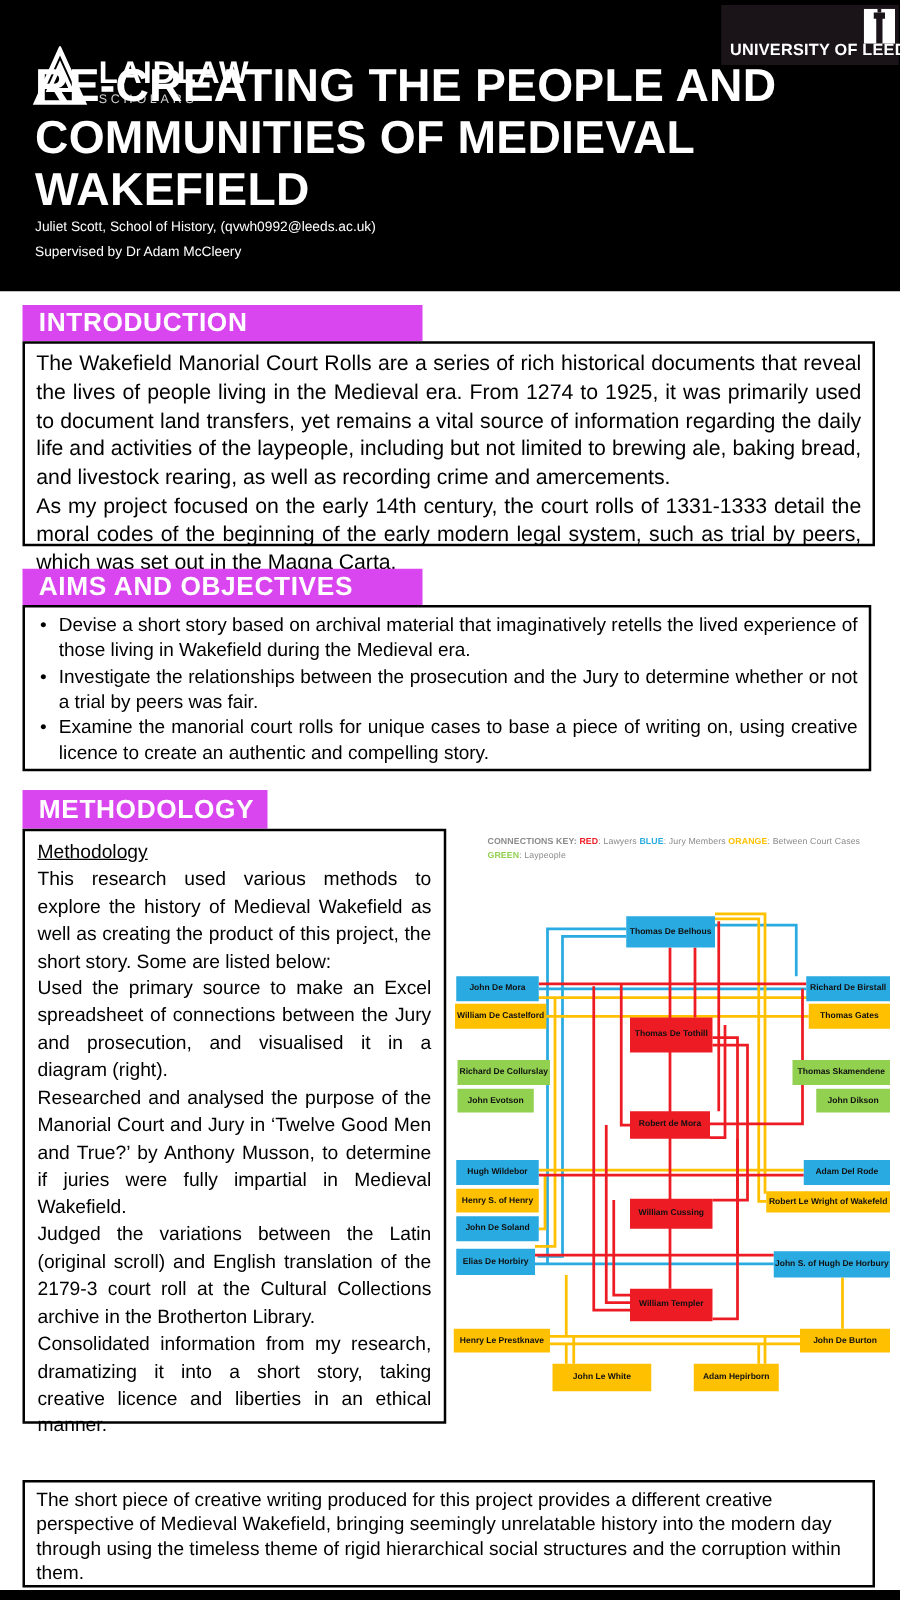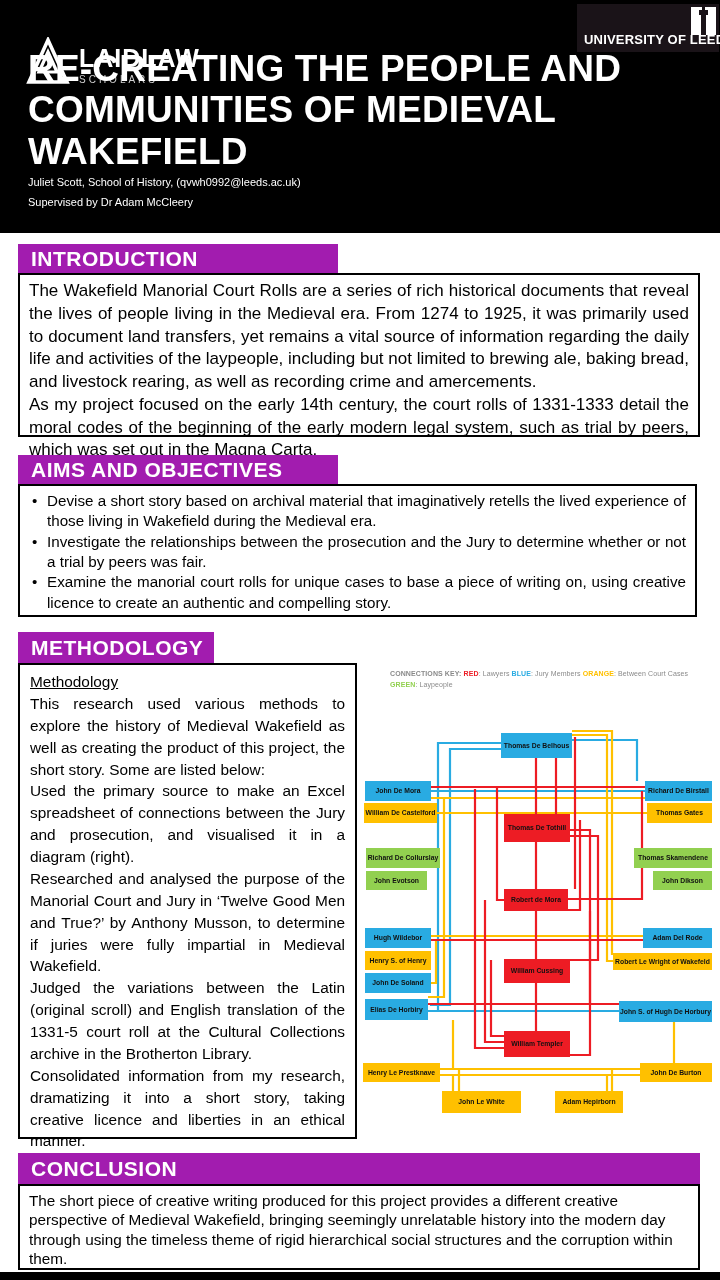--- a/index.html
+++ b/index.html
@@ -12,21 +12,21 @@
   .laidlaw-name{font-size:25px;font-weight:bold;letter-spacing:1px;line-height:1;margin-top:9px;}
   .laidlaw-sub{font-size:10px;letter-spacing:3px;color:#cfcfcf;margin-top:3px;}
   .leeds{position:absolute;left:577px;top:4px;width:142px;height:48px;background:#1a1318;}
   .leeds-name{position:absolute;left:7px;bottom:5px;color:#fff;font-size:13px;font-weight:bold;letter-spacing:.2px;white-space:nowrap;}
   .leeds-tower{position:absolute;right:3px;top:3px;}
   .title{position:absolute;left:28px;top:48px;width:650px;color:#fff;font-size:37px;font-weight:bold;line-height:1.12;letter-spacing:.2px;}
   .byline{position:absolute;left:28px;color:#fff;font-size:11px;}
   .byline.author{top:176px;}
   .byline.supervisor{top:196px;}
   
-  .bar{position:absolute;background:#a21caf;color:#fff;font-size:21px;font-weight:bold;letter-spacing:.5px;
+  .bar{position:absolute;background:#d946ef;color:#fff;font-size:21px;font-weight:bold;letter-spacing:.5px;
        display:flex;align-items:center;padding-left:13px;box-sizing:border-box;}
   .tbox{position:absolute;border:2px solid #000;box-sizing:border-box;background:#fff;}
   .bar-intro{left:18px;top:244px;width:320px;height:29px;}
   .box-intro{left:18px;top:273px;width:682px;height:164px;padding:5px 9px;}
   .box-intro .para{font-size:17px;line-height:1.34;text-align:justify;}
   .bar-aims{left:18px;top:455px;width:320px;height:29px;}
   .box-aims{left:18px;top:484px;width:679px;height:133px;padding:5px 9px 5px 7px;}
   .box-aims ul{margin:0;padding:0;list-style:none;}
   .box-aims li{font-size:15.2px;line-height:1.34;text-align:justify;padding-left:20px;position:relative;}
   .box-aims li:before{content:"\2022";position:absolute;left:5px;}
@@ -95,21 +95,21 @@
       </ul>
   </div>
 
   <div class="bar bar-meth">METHODOLOGY</div>
   <div class="tbox box-meth">
     <div class="meth-sub">Methodology</div>
     <div>
         <div class="para">This research used various methods to explore the history of Medieval Wakefield as well as creating the product of this project, the short story. Some are listed below:</div>
         <div class="para">Used the primary source to make an Excel spreadsheet of connections between the Jury and prosecution, and visualised it in a diagram (right).</div>
         <div class="para">Researched and analysed the purpose of the Manorial Court and Jury in ‘Twelve Good Men and True?’ by Anthony Musson, to determine if juries were fully impartial in Medieval Wakefield.</div>
-        <div class="para">Judged the variations between the Latin (original scroll) and English translation of the 1331-5 court roll at the Cultural Collections archive in the Brotherton Library.</div>
+        <div class="para">Judged the variations between the Latin (original scroll) and English translation of the 2179-3 court roll at the Cultural Collections archive in the Brotherton Library.</div>
         <div class="para">Consolidated information from my research, dramatizing it into a short story, taking creative licence and liberties in an ethical manner.</div>
       </div>
   </div>
 
   <div class="diagram">
     <div class="dkey" style="color: rgb(138, 138, 138);"><span>CONNECTIONS KEY: </span><span style="color: rgb(237, 28, 36);">RED</span><span style="font-weight: normal;">: Lawyers </span><span style="color: rgb(41, 171, 226);">BLUE</span><span style="font-weight: normal;">: Jury Members </span><span style="color: rgb(255, 192, 0);">ORANGE</span><span style="font-weight: normal;">: Between Court Cases </span><span style="color: rgb(146, 208, 80);">GREEN</span><span style="font-weight: normal;">: Laypeople</span></div>
     <svg class="edges" viewBox="0 0 360 490">
         <path d="M141 83 H78 V351" stroke="#29ABE2" fill="none" stroke-width="2.2"></path>
         <path d="M141 89 H90 V345 H70" stroke="#29ABE2" fill="none" stroke-width="2.2"></path>
         <path d="M68 351 H259" stroke="#29ABE2" fill="none" stroke-width="2.2"></path>
@@ -167,19 +167,18 @@
         <div class="dnode" style="left: 5px; top: 339px; width: 63px; height: 21px; background: rgb(41, 171, 226);">Elias De Horbiry</div>
         <div class="dnode" style="left: 259px; top: 341px; width: 93px; height: 21px; background: rgb(41, 171, 226);">John S. of Hugh De Horbury</div>
         <div class="dnode" style="left: 144px; top: 371px; width: 66px; height: 26px; background: rgb(237, 28, 36);">William Templer</div>
         <div class="dnode" style="left: 3px; top: 403px; width: 77px; height: 19px; background: rgb(255, 192, 0);">Henry Le Prestknave</div>
         <div class="dnode" style="left: 280px; top: 403px; width: 72px; height: 19px; background: rgb(255, 192, 0);">John De Burton</div>
         <div class="dnode" style="left: 82px; top: 431px; width: 79px; height: 22px; background: rgb(255, 192, 0);">John Le White</div>
         <div class="dnode" style="left: 195px; top: 431px; width: 68px; height: 22px; background: rgb(255, 192, 0);">Adam Hepirborn</div>
       </div>
   </div>
 
-  <div class="bar bar-conc">CONCLUSION</div>
   <div class="tbox box-conc">
       <div class="para">The short piece of creative writing produced for this project provides a different creative perspective of Medieval Wakefield, bringing seemingly unrelatable history into the modern day through using the timeless theme of rigid hierarchical social structures and the corruption within them.</div>
     </div>
 
   <div class="footer-strip"></div>
 </div>
 
 </body></html>

